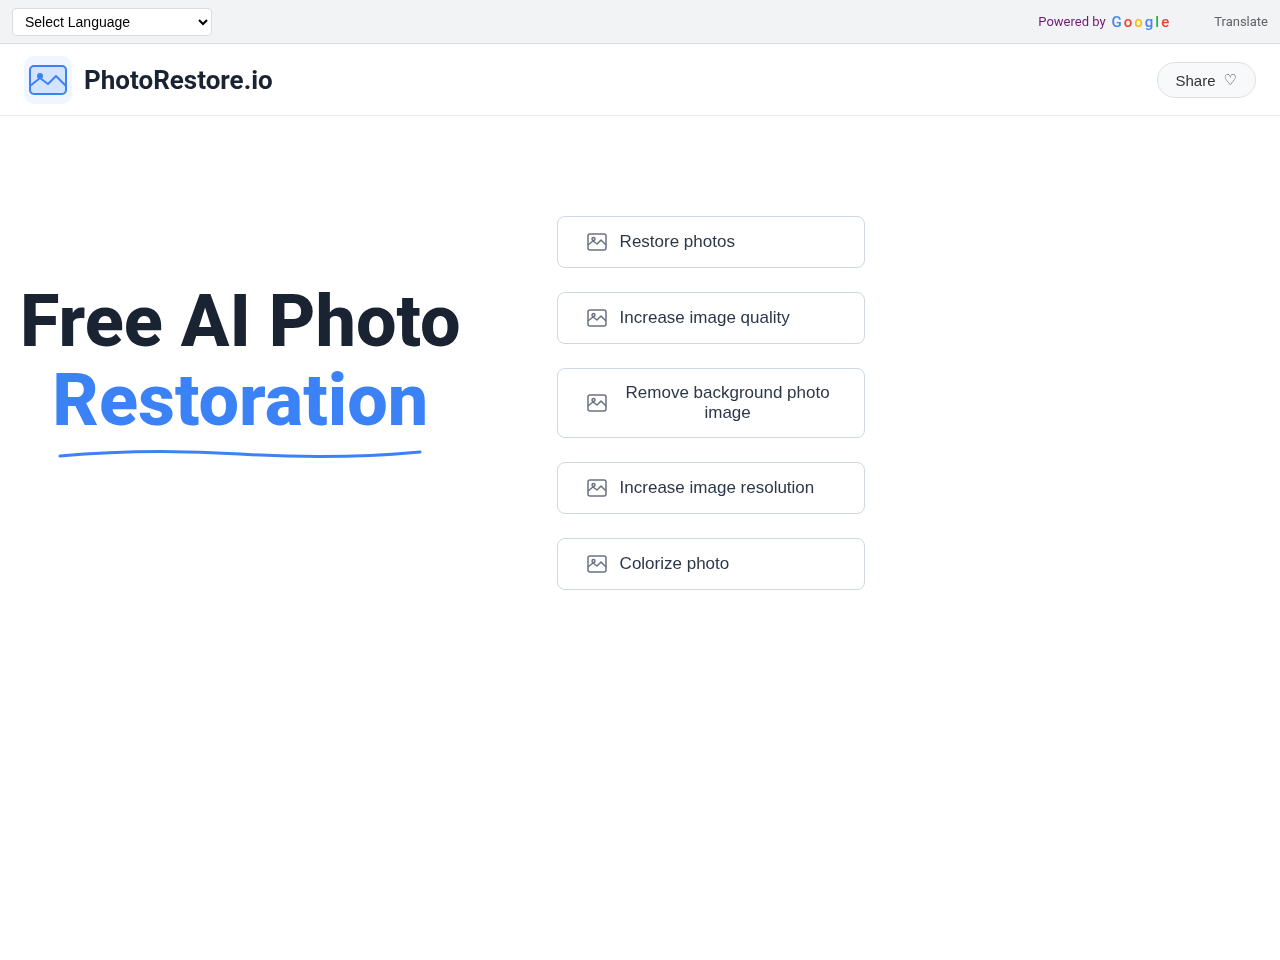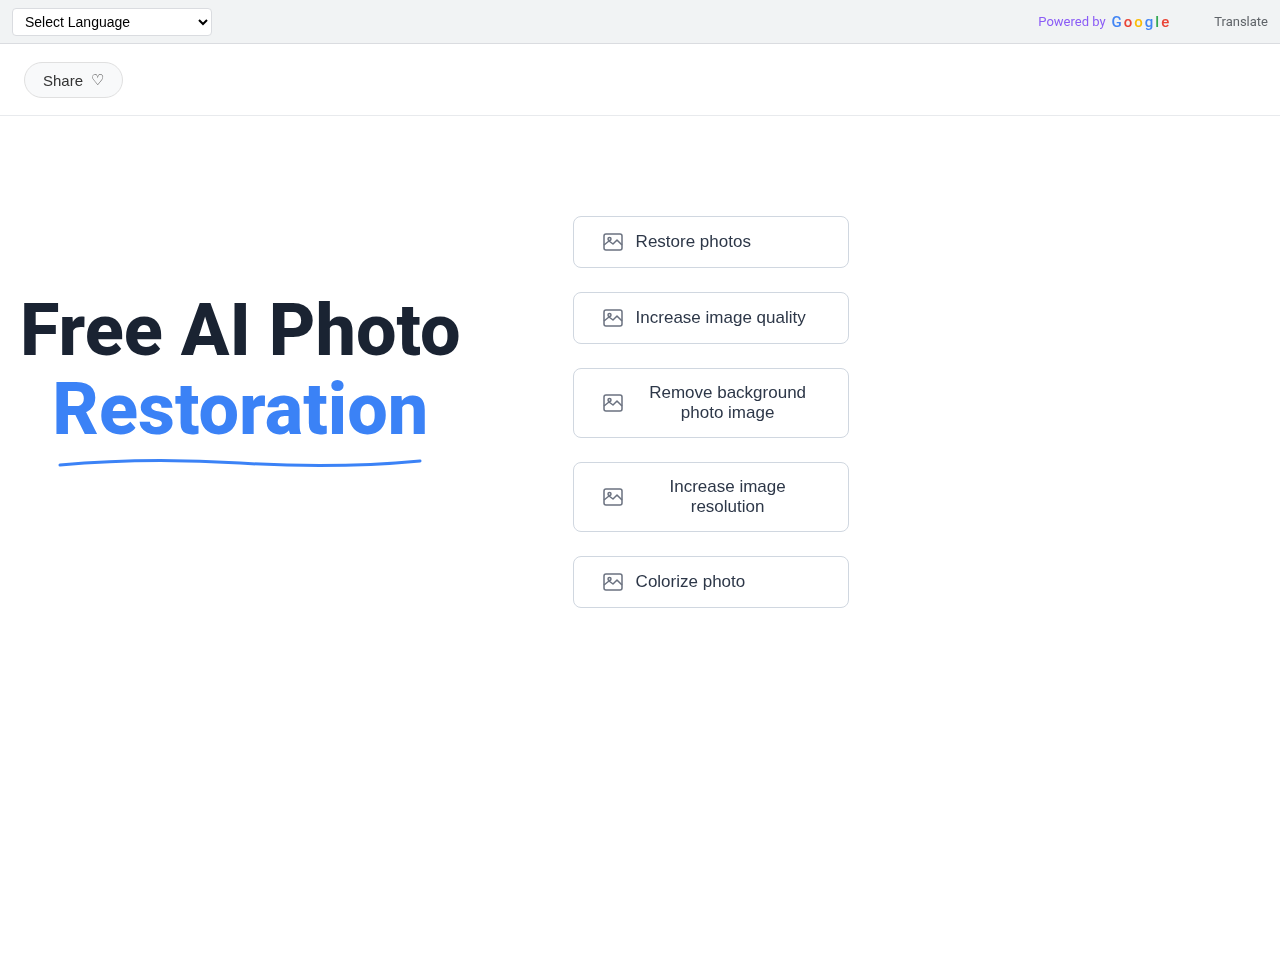--- a/index.html
+++ b/index.html
@@ -37,21 +37,21 @@
     }
 
     .translate-bar-right {
       display: flex;
       align-items: center;
       gap: 6px;
     }
 
     .powered-by-text {
       font-size: 13px;
-      color: #8b5cf6;
+      color: #701a75;
     }
 
     .google-logo {
       display: flex;
       align-items: center;
       gap: 2px;
       font-size: 15px;
       font-weight: 500;
     }
 
@@ -159,21 +159,21 @@
       align-items: center;
       gap: 12px;
       background: #ffffff;
       border: 1.5px solid #d0d7e0;
       border-radius: 8px;
       padding: 14px 28px;
       font-size: 17px;
       font-weight: 500;
       color: #2d3748;
       cursor: pointer;
-      width: 276px;
+      width: 308px;
       justify-content: flex-start;
       transition: box-shadow 0.2s, border-color 0.2s;
     }
 
     .action-btn svg {
       flex-shrink: 0;
     }
   </style>
 </head>
 <body>
@@ -190,20 +190,30 @@
         <span class="g-yellow">o</span>
         <span class="g-blue">g</span>
         <span class="g-green">l</span>
         <span class="g-red">e</span>
     </span>
     <span class="translate-label">Translate</span>
   </div>
 </div>
 
 <header class="header">
+  <div class="logo-area">
+    <svg class="logo-icon" viewBox="0 0 48 48" fill="none" xmlns="http://www.w3.org/2000/svg">
+      <rect width="48" height="48" rx="10" fill="#EFF6FF"></rect>
+      <rect x="6" y="10" width="36" height="28" rx="4" fill="#3b82f6" opacity="0.15"></rect>
+      <rect x="6" y="10" width="36" height="28" rx="4" stroke="#3b82f6" stroke-width="2" fill="none"></rect>
+      <circle cx="16" cy="20" r="3" fill="#3b82f6"></circle>
+      <path d="M6 30 L16 22 L24 28 L32 20 L42 30" stroke="#3b82f6" stroke-width="2" fill="none" stroke-linejoin="round"></path>
+    </svg>
+    <span class="site-title">PhotoRestore.io</span>
+  </div>
   <button class="share-button">
     <span>Share</span>
     <span>♡</span>
   </button>
 </header>
 
 <main class="main-content">
   <div class="hero-title">
     <span class="line1">Free AI Photo</span>
     <span class="line2">Restoration</span>

